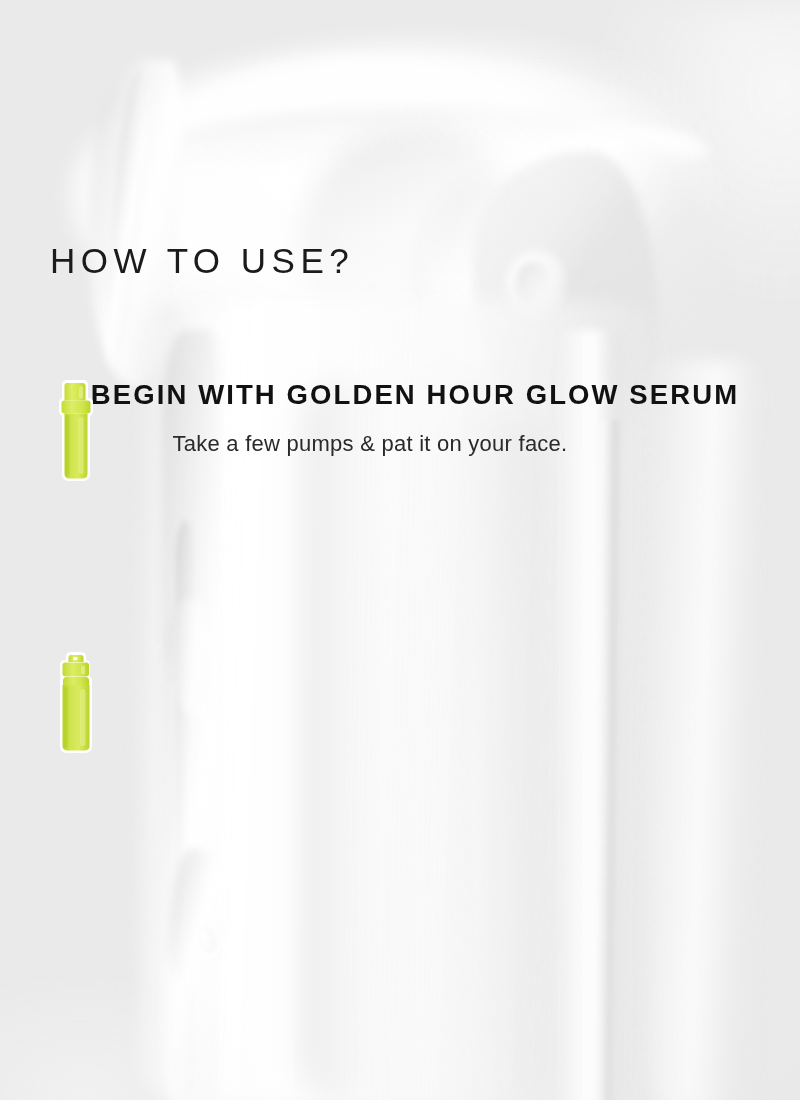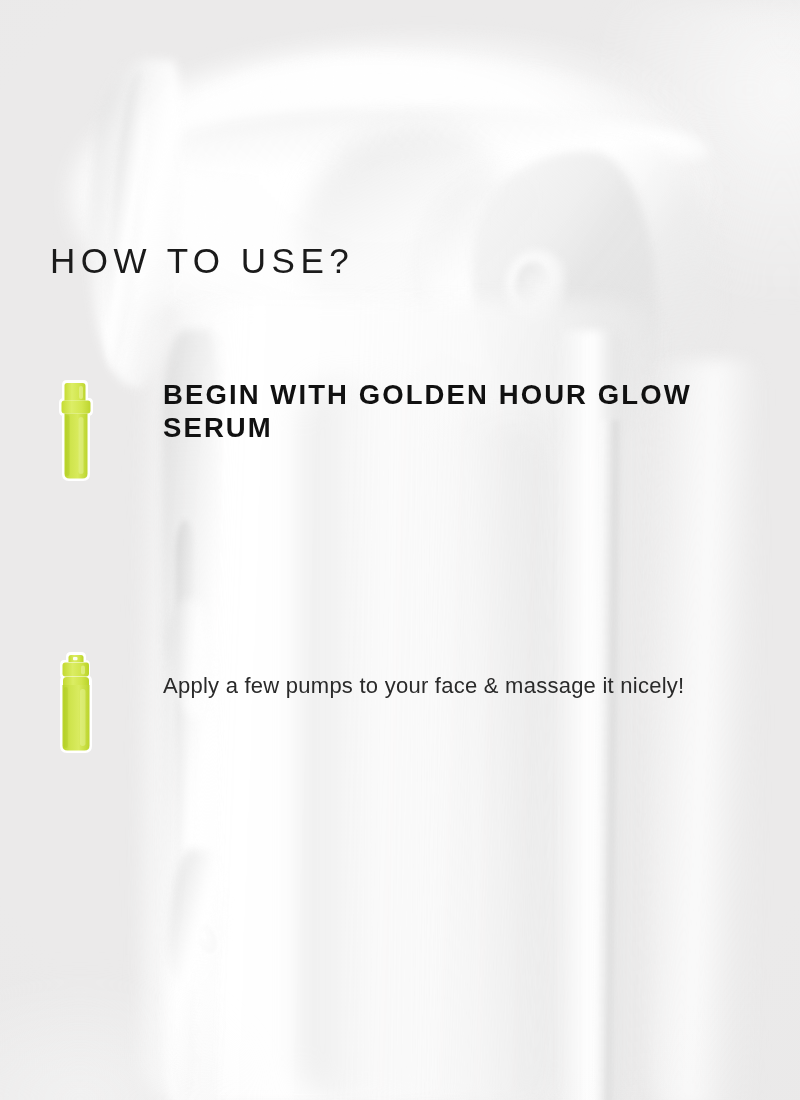--- a/index.html
+++ b/index.html
@@ -297,21 +297,22 @@
   .step-1 { top:378px; }
   .step-2 { top:650px; }
 
   .step-icon {
     position:absolute;
     left:0; top:0;
     width:52px; height:106px;
   }
 
   .step-body {
-    margin-left:113px;
+    margin-left:40px;
+    text-align:center;
   }
 
   .step-title {
     font-size:27.5px;
     font-weight:700;
     letter-spacing:2.1px;
     line-height:1.2;
     color:#111111;
     text-transform:uppercase;
     max-width:650px;
@@ -399,20 +400,21 @@
         <rect x="28.5" y="39" width="5" height="57" rx="2.5" fill="#e6f291" opacity="0.55"></rect>
 
         <rect x="15.5" y="37" width="4" height="61" rx="2" fill="#a9c51f" opacity="0.35"></rect>
 
         <rect x="29" y="8" width="4" height="13" rx="2" fill="#e9f49c" opacity="0.6"></rect>
       </svg>
     </div>
 
     <div class="step-body">
       <div class="step-title">BEGIN WITH GOLDEN HOUR GLOW SERUM</div>
+      <div class="step-desc">Take a few pumps &amp; pat it on your face.</div>
     </div>
   </div>
 
   <div class="step step-2">
 
     <div class="step-icon">
       <svg viewBox="0 0 52 106" xmlns="http://www.w3.org/2000/svg">
         <defs>
           <linearGradient id="tubeBody" x1="0" y1="0" x2="1" y2="0">
             <stop offset="0%" stop-color="#b8d327"></stop>
@@ -444,17 +446,16 @@
 
         <rect x="30" y="39" width="5.5" height="57" rx="2.7" fill="#e7f394" opacity="0.52"></rect>
 
         <rect x="13.8" y="37" width="4" height="61" rx="2" fill="#a8c41d" opacity="0.33"></rect>
 
         <rect x="31" y="15.5" width="4" height="9" rx="2" fill="#eaf5a0" opacity="0.6"></rect>
       </svg>
     </div>
 
     <div class="step-body">
-      <div class="step-desc">Apply a few pumps to your face &amp; massage it nicely!</div>
     </div>
   </div>
 
 </div>
 
 </body></html>

